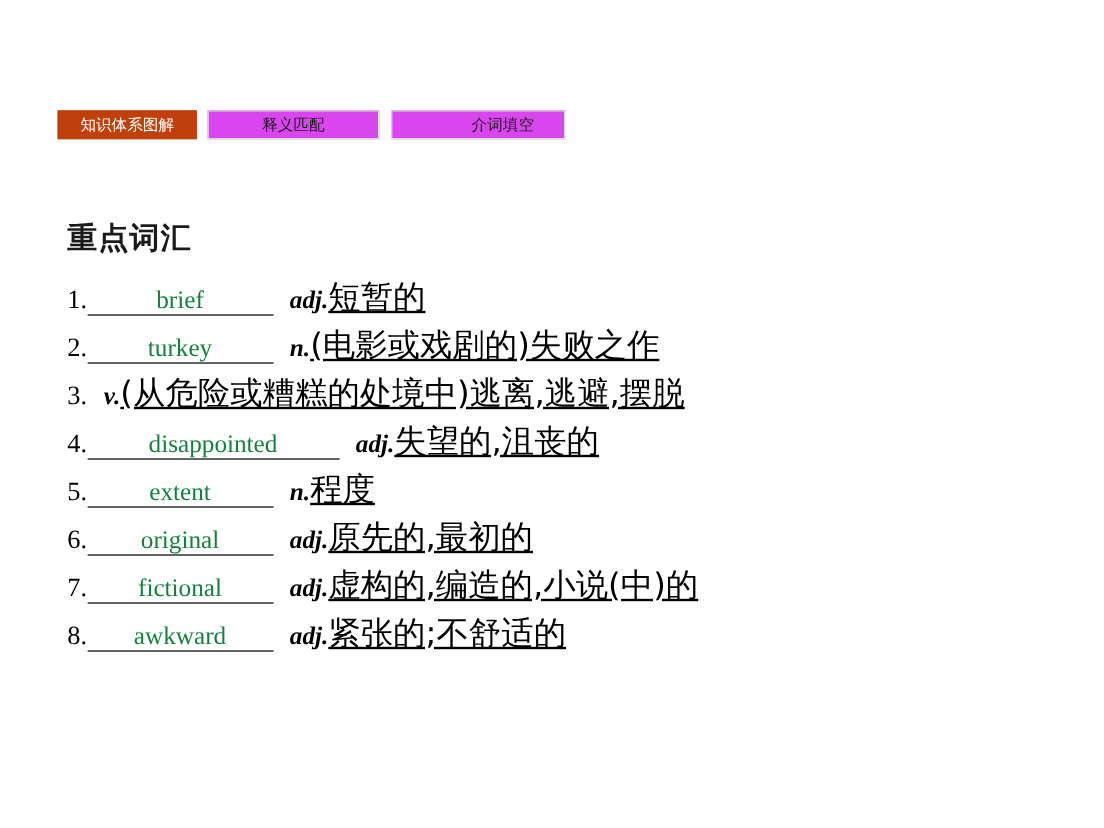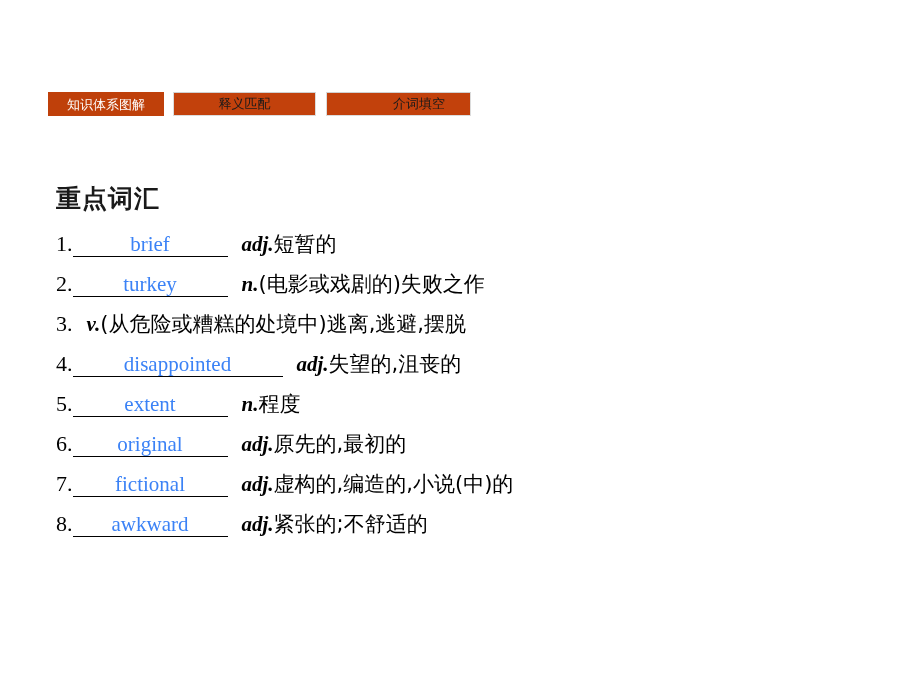--- a/index.html
+++ b/index.html
@@ -33,25 +33,24 @@
     box-sizing: border-box;
     user-select: none;
   }
   .tab.active {
     background: #bf400a;
     color: #ffffff;
     width: 116px;
     border: 1px solid #bf400a;
   }
   .tab.inactive {
-    background: #c2410c;
+    background: #d946ef;
     color: #1a1a1a;
     border: 1px solid #dcdcdc;
     border-top-color: #d0d0d0;
-    font-family: Liberation Mono, monospace;
   }
   .tab.t2 { width: 143px; margin-left: 9px; }
   .tab.t3 { width: 145px; margin-left: 10px; padding-left: 41px; }
 
   
   .section-title {
     position: absolute;
     left: 56px;
     top: 182px;
     font-size: 25px;
@@ -82,21 +81,21 @@
     flex: 0 0 auto;
   }
   .v-blank {
     position: relative;
     flex: 0 0 auto;
     width: 155px;
     border-bottom: 1.6px solid #000000;
     text-align: center;
     font-family: "Liberation Serif", serif;
     font-size: 21px;
-    color: #3b82f6;
+    color: #15803d;
     line-height: 1.05;
     padding-bottom: 1px;
   }
   .vocab-row.wide .v-blank {
     width: 210px;
   }
   .v-def {
     flex: 0 0 auto;
     margin-left: 14px;
     font-size: 21px;
@@ -104,21 +103,22 @@
     color: #000000;
   }
   .v-pos {
     font-family: "Liberation Serif", serif;
     font-style: italic;
     font-weight: bold;
     font-size: 21px;
   }
   .v-cn {
     font-family: "DejaVu Sans", "Liberation Sans", sans-serif;
-    font-size: 21px;
+    font-size: 27px;
+    text-decoration: underline;
   }
 </style>
 </head>
 <body>
 
 <div class="tab-bar">
   <div class="tab active">知识体系图解</div>
   <div class="tab inactive t2">释义匹配</div>
   <div class="tab inactive t3">介词填空</div>
 </div>

